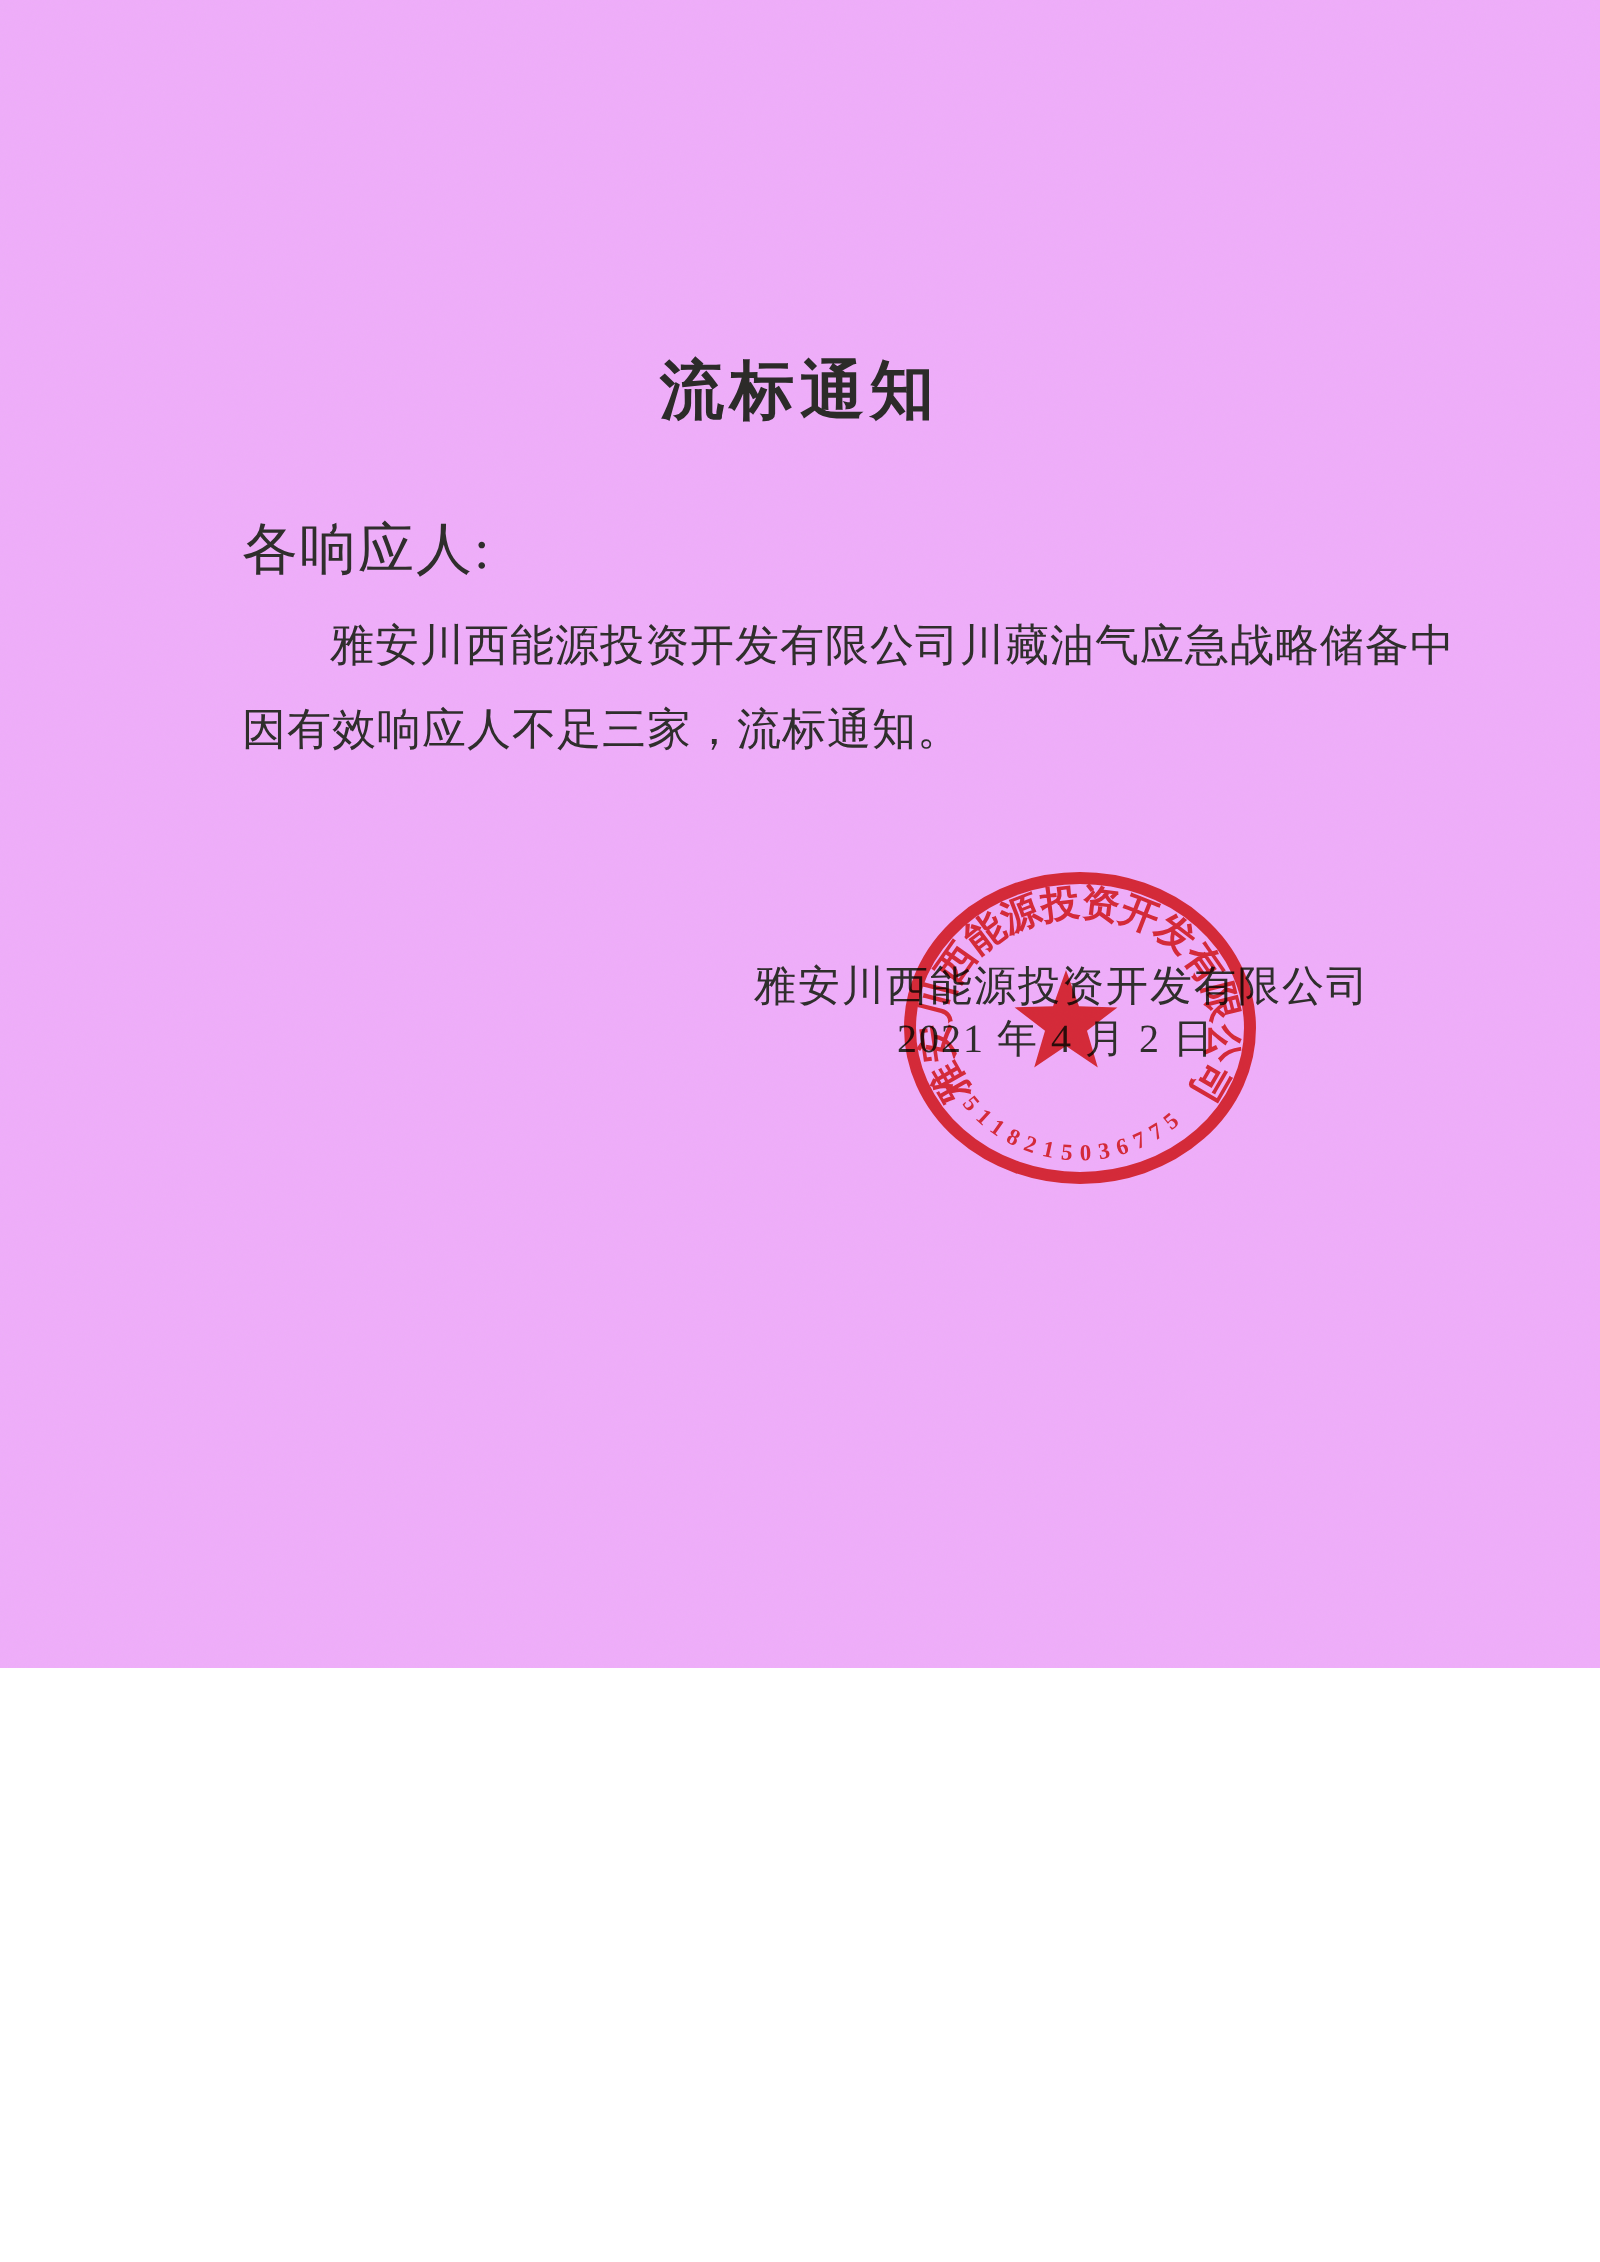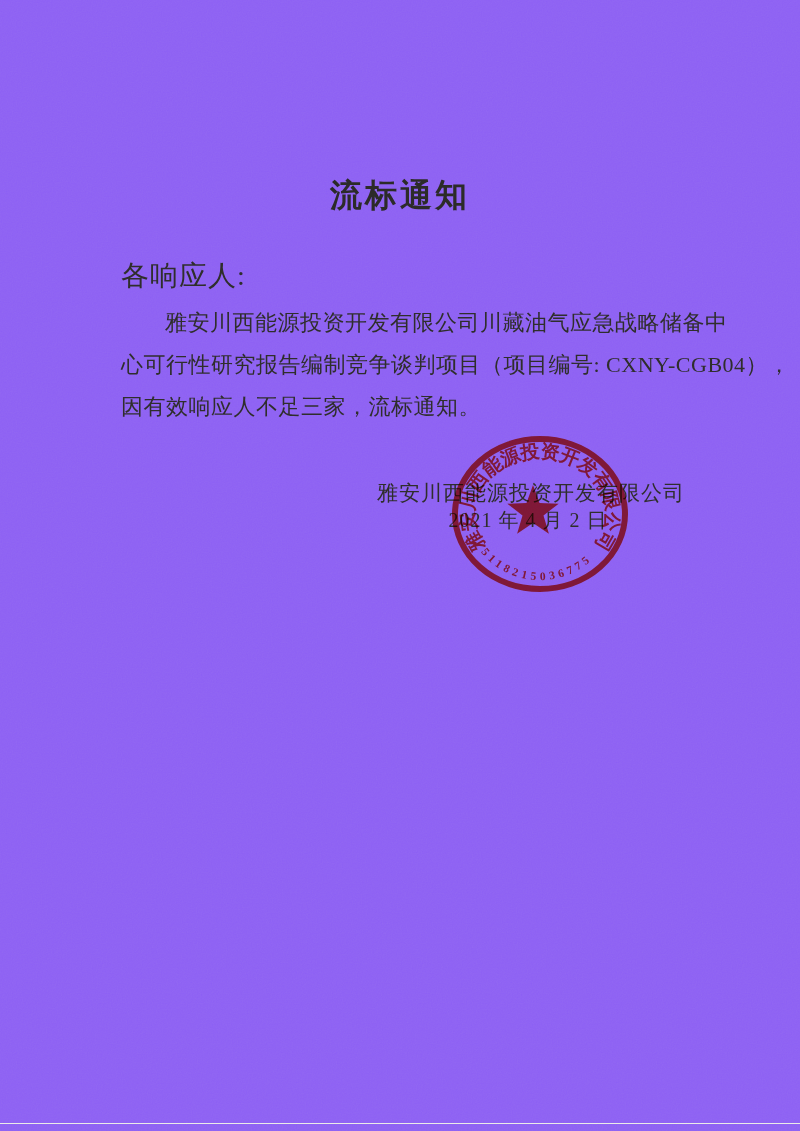--- a/index.html
+++ b/index.html
@@ -3,22 +3,22 @@
 <meta charset="utf-8">
 <style>
   html, body {
     margin: 0;
     padding: 0;
     background: #ffffff;
   }
   .page {
     position: relative;
     width: 800px;
-    height: 1131px;
-    background: #8b5cf6;
+    height: 834px;
+    background: #f0abfc;
     overflow: hidden;
     font-family: "Liberation Serif", "DejaVu Serif", serif;
     color: #2f2e2c;
   }
   .paper-noise {
     position: absolute;
     left: 0; top: 0;
     width: 800px; height: 1131px;
     pointer-events: none;
   }
@@ -109,21 +109,20 @@
     </filter>
     <rect x="0" y="0" width="800" height="1131" filter="url(#paperNoise)" opacity="0.45"></rect>
   </svg>
 
   <h1 class="doc-title">流标通知</h1>
 
   <div class="salutation">各响应人:</div>
 
   <div class="paragraph">
     <div class="p-line indent">雅安川西能源投资开发有限公司川藏油气应急战略储备中</div>
-    <div class="p-line">心可行性研究报告编制竞争谈判项目（项目编号: CXNY-CGB04），</div>
     <div class="p-line">因有效响应人不足三家，流标通知。</div>
   </div>
 
   <div class="signature-block">
     <div class="signature-company">雅安川西能源投资开发有限公司</div>
     <div class="signature-date">2021 年 4 月 2 日</div>
   </div>
 
   <svg class="stamp" viewBox="0 0 184 162">
     <ellipse cx="92" cy="80" rx="85" ry="75" fill="none" stroke-width="6" stroke="#df231e"></ellipse>

